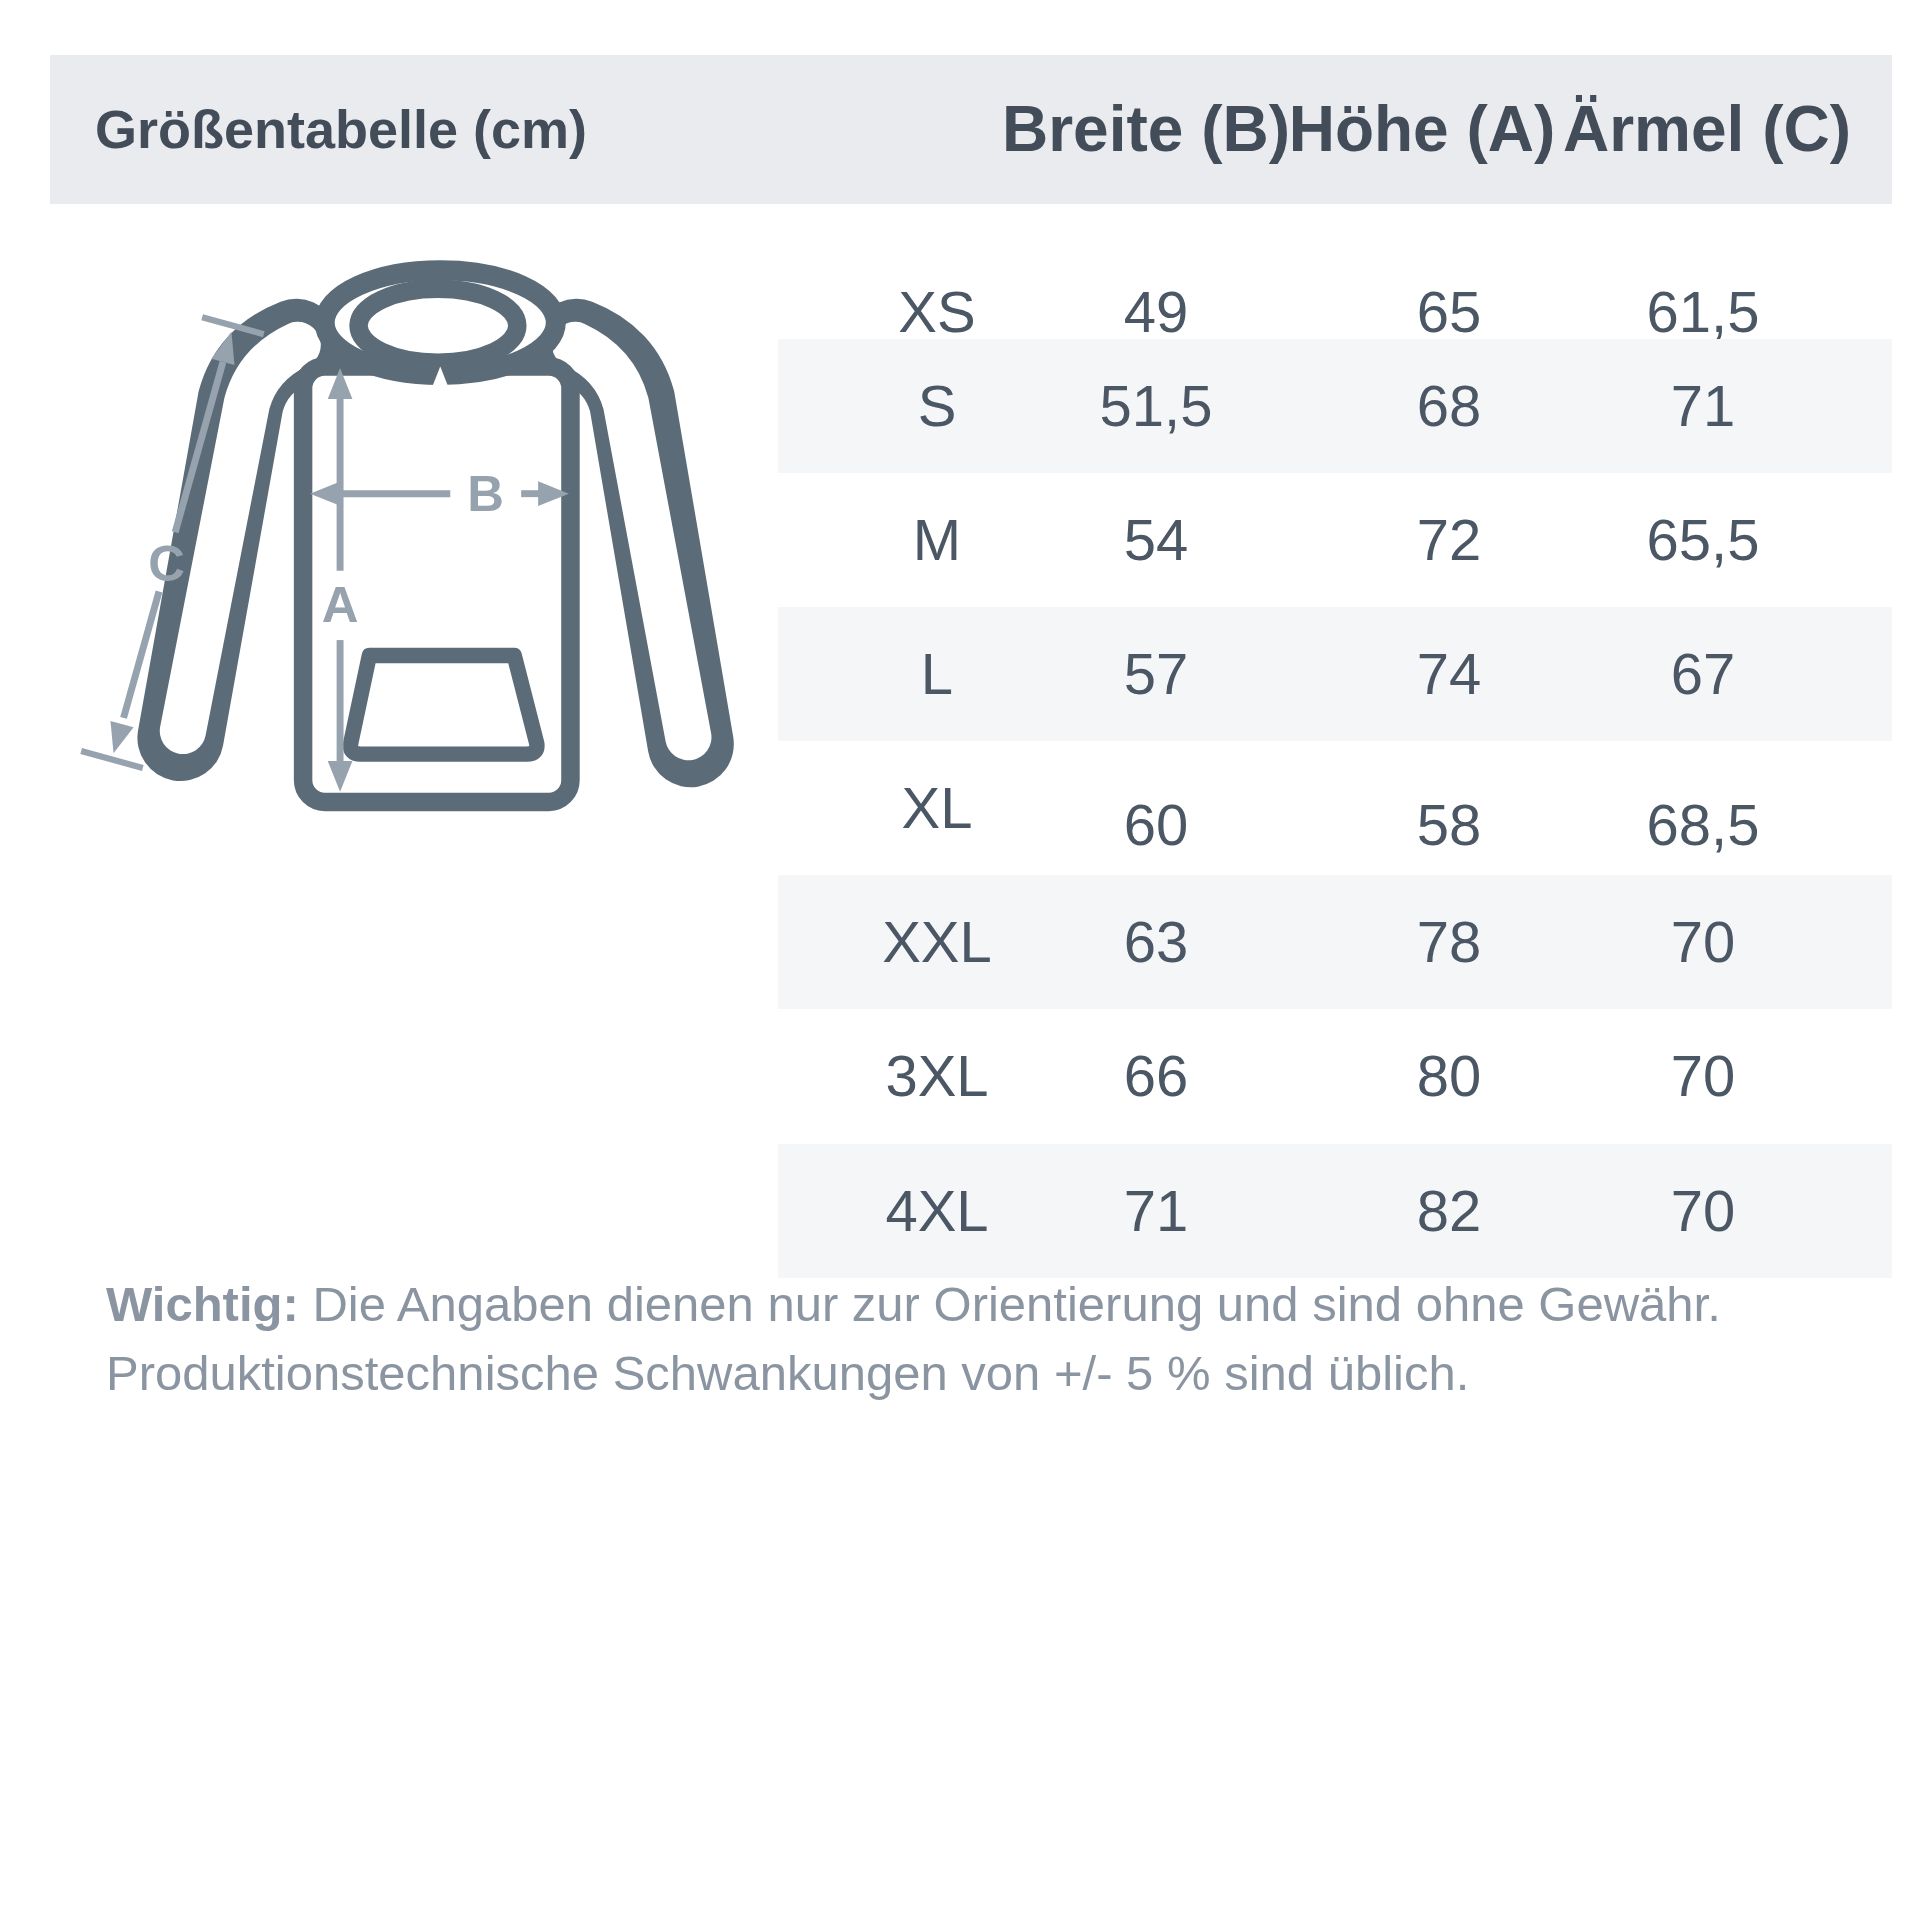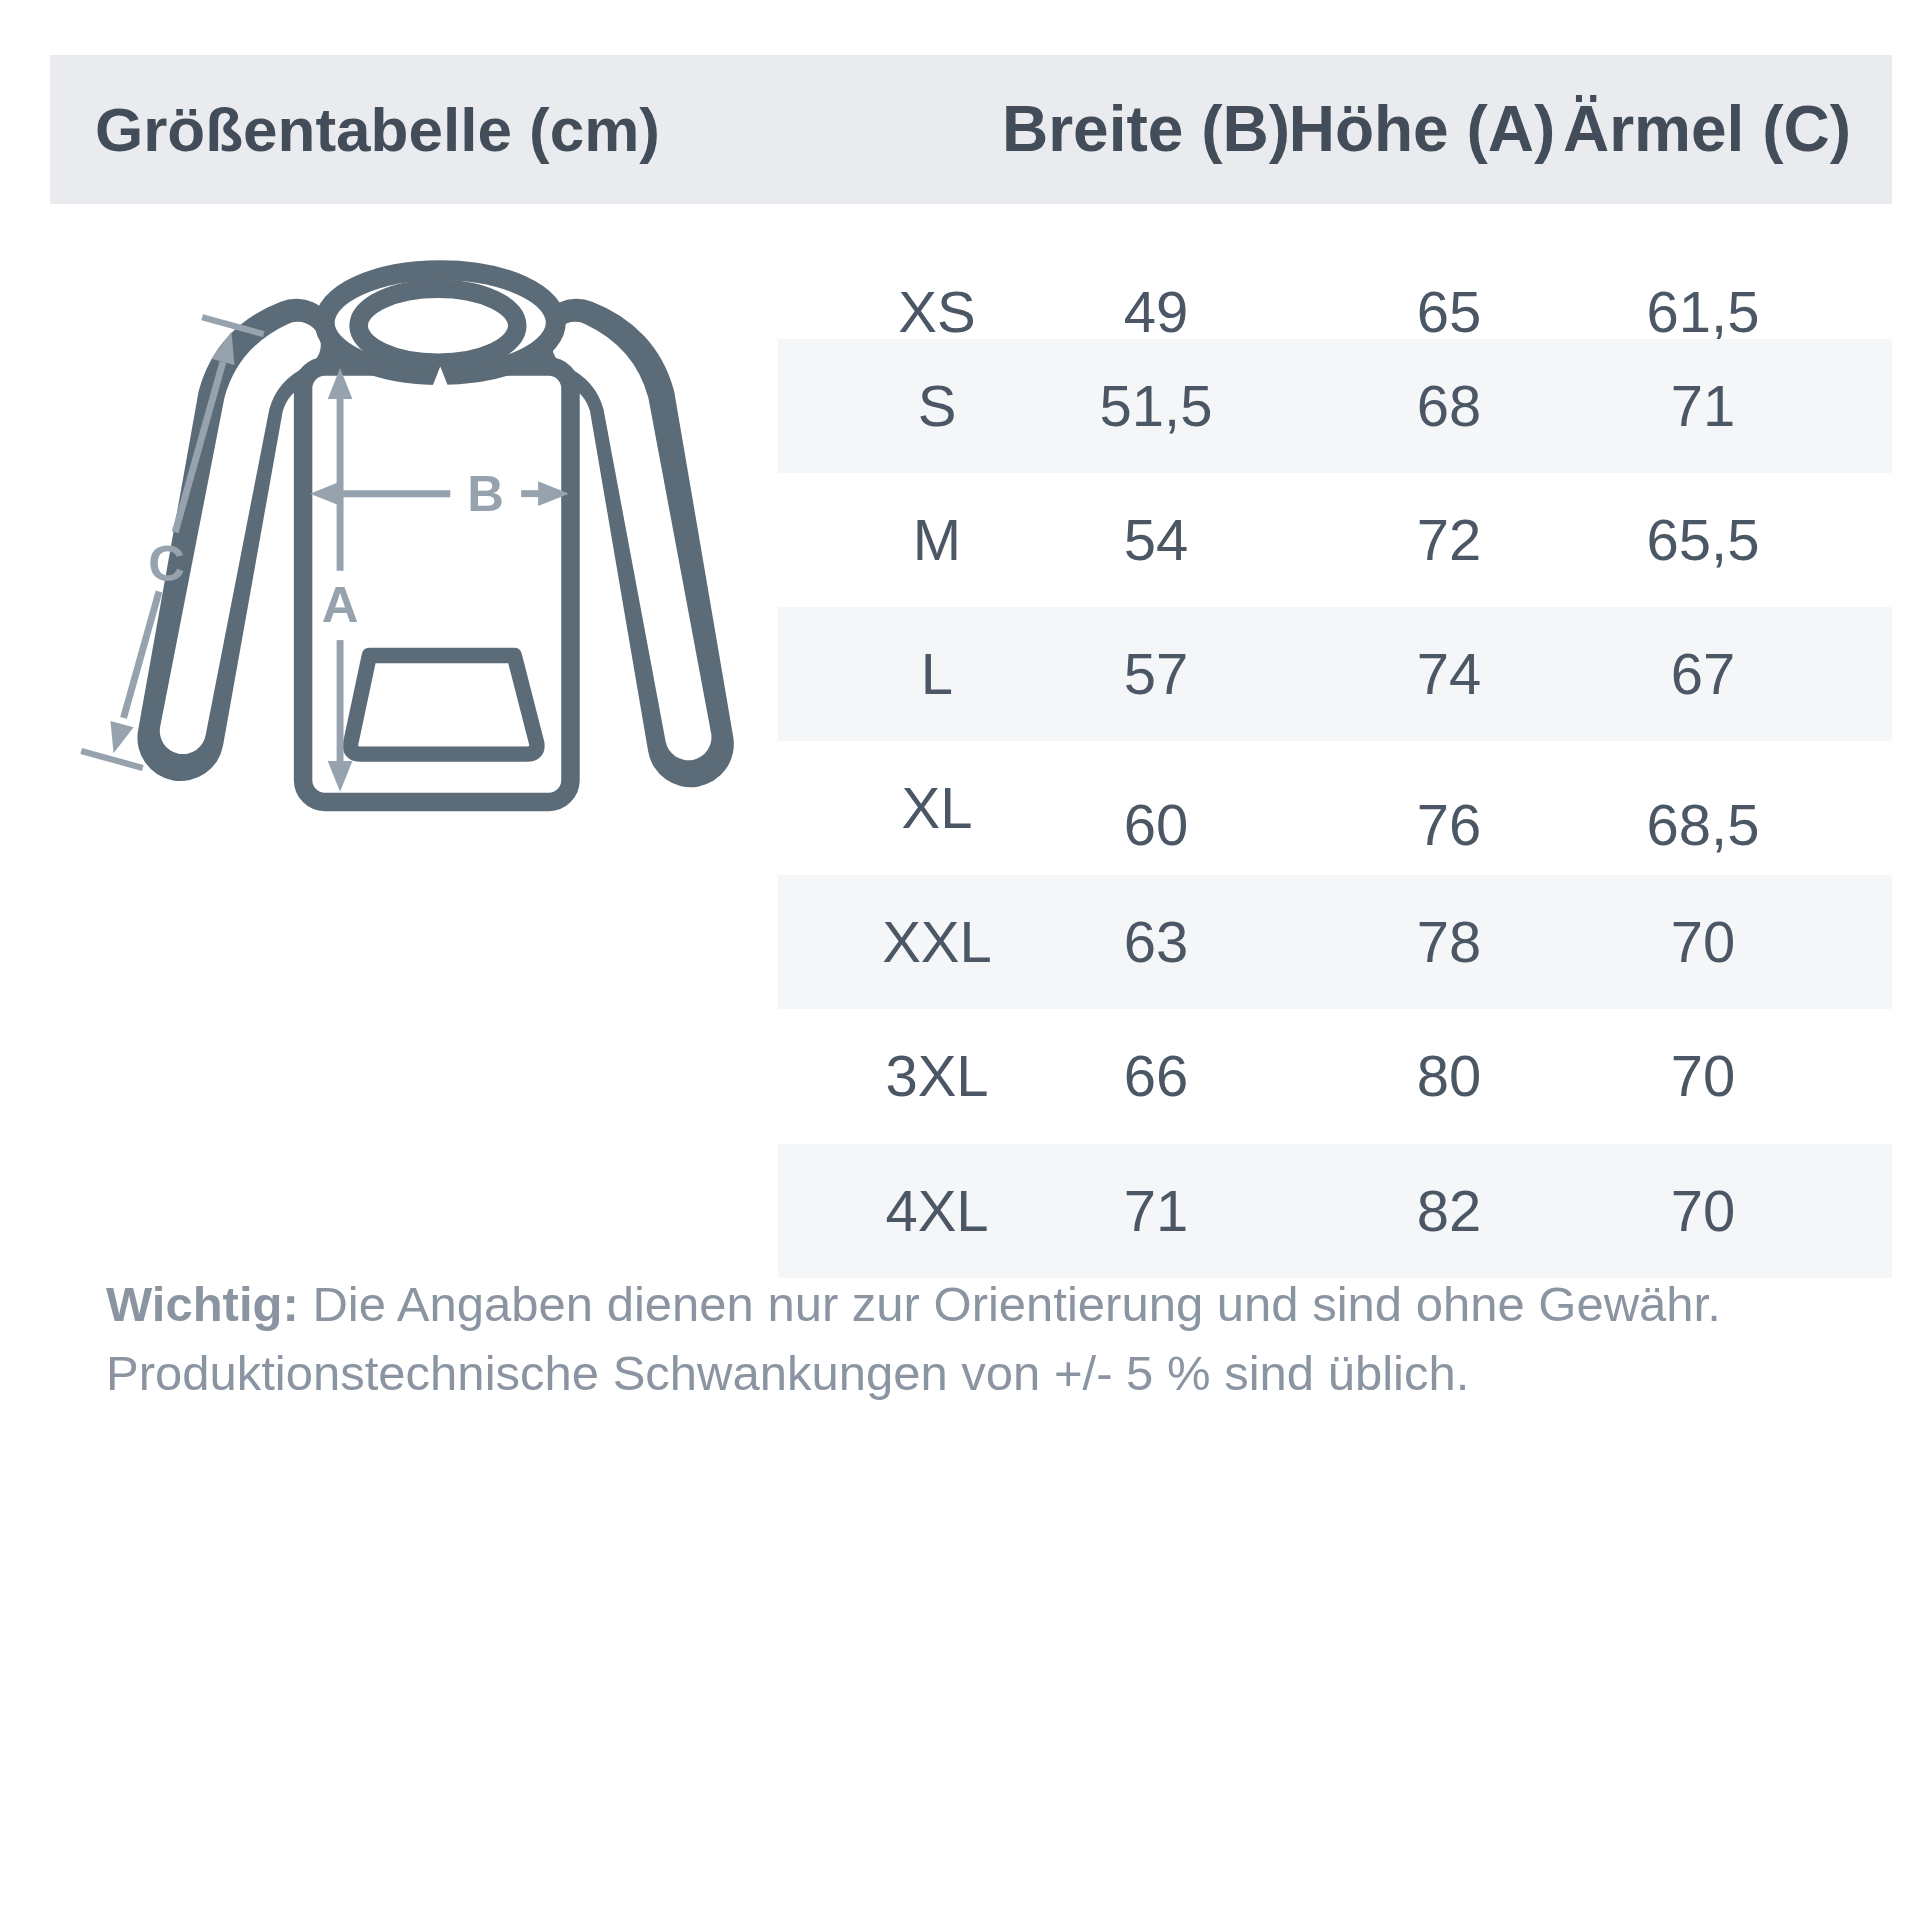--- a/index.html
+++ b/index.html
@@ -12,21 +12,21 @@
   }
   .abs{position:absolute;}
 
   
   #header-band{
     left:50px; top:55px; width:1842px; height:149px;
     background:#e9ebee;
   }
   #title{
     position:absolute; left:45px; top:0; height:149px; line-height:149px;
-    font-size:62px; font-weight:700; color:#424d59; white-space:nowrap;
+    font-size:54px; font-weight:700; color:#424d59; white-space:nowrap;
   }
   .col-head{
     position:absolute; top:0; height:149px; line-height:149px;
     width:324px; text-align:center;
     font-size:64px; font-weight:700; color:#424d59; white-space:nowrap;
   }
   #col-head-b{left:934px;}  
   #col-head-a{left:1210px;}  
   #col-head-c{left:1495px;}  
 
@@ -96,21 +96,21 @@
     <div class="row" style="top: 402px;">
       <div class="stripe"></div>
       <span class="cell size">L</span>
       <span class="cell val-b">57</span>
       <span class="cell val-a">74</span>
       <span class="cell val-c">67</span>
     </div>
     <div class="row val-offset" style="top: 536px;">
       <span class="cell size">XL</span>
       <span class="cell val-b">60</span>
-      <span class="cell val-a">76</span>
+      <span class="cell val-a">58</span>
       <span class="cell val-c">68,5</span>
     </div>
     <div class="row" style="top: 670px;">
       <div class="stripe"></div>
       <span class="cell size">XXL</span>
       <span class="cell val-b">63</span>
       <span class="cell val-a">78</span>
       <span class="cell val-c">70</span>
     </div>
     <div class="row" style="top: 804px;">

